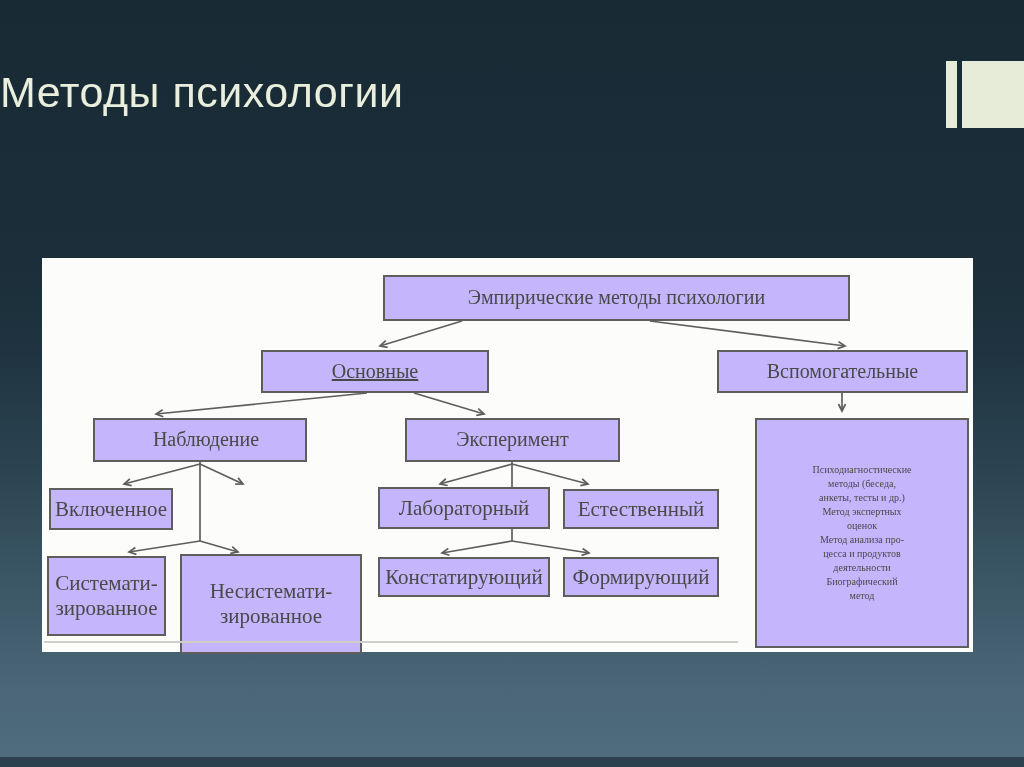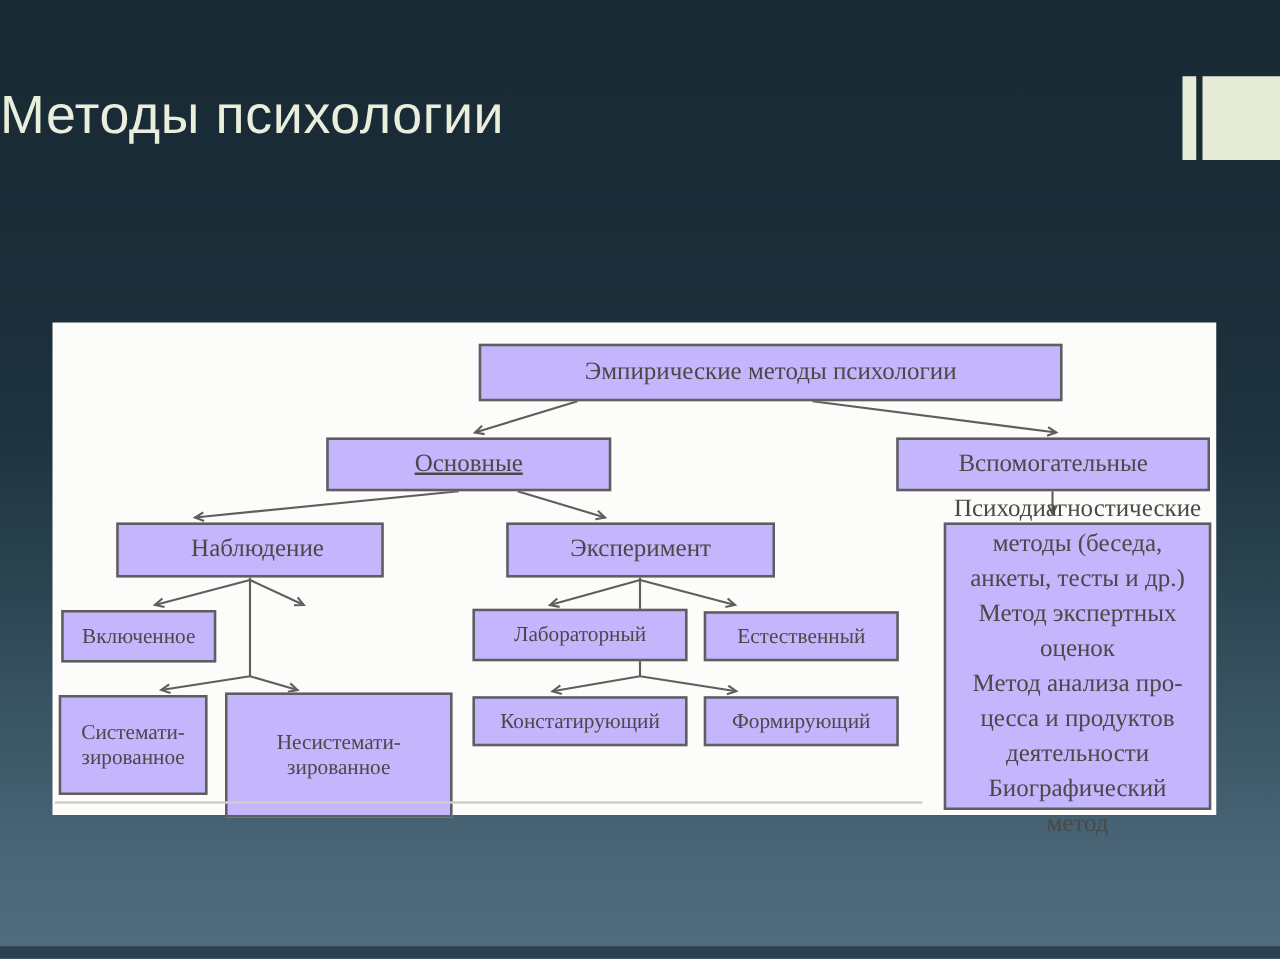--- a/index.html
+++ b/index.html
@@ -52,37 +52,37 @@
     border: 2px solid #5e5e5c;
     background: #c4b5fd;
     display: flex; align-items: center; justify-content: center;
     text-align: center;
     font-family: "Liberation Serif", serif;
     color: #494947;
     white-space: pre-line;
     line-height: 1.18;
   }
   .f20 { font-size: 20px; }
-  .f17 { font-size: 17px; }
+  .f17 { font-size: 21px; }
 
   .node-root          { left: 341px; top: 17px;  width: 467px; height: 46px; }
   .node-osnovnye      { left: 219px; top: 92px;  width: 228px; height: 43px; text-decoration: underline; }
   .node-vspomog       { left: 675px; top: 92px;  width: 251px; height: 43px; }
   .node-nablyudenie   { left: 51px;  top: 160px; width: 214px; height: 44px; padding-left: 12px; }
   .node-eksperiment   { left: 363px; top: 160px; width: 215px; height: 44px; }
   .node-vklyuchennoe  { left: 7px;   top: 230px; width: 124px; height: 42px; }
   .node-nevklyuch     { left: 139px; top: 230px; width: 177px; height: 42px; }
   .node-laborat       { left: 336px; top: 229px; width: 172px; height: 42px; }
   .node-estestv       { left: 521px; top: 231px; width: 156px; height: 40px; }
   .node-sistemat      { left: 5px;   top: 298px; width: 119px; height: 80px; }
   .node-nesistemat    { left: 138px; top: 296px; width: 182px; height: 100px; }
   .node-konstatir     { left: 336px; top: 299px; width: 172px; height: 40px; }
   .node-formir        { left: 521px; top: 299px; width: 156px; height: 40px; text-align: right; }
   .node-aux           { left: 713px; top: 160px; width: 214px; height: 230px;
-                        font-size: 20px; line-height: 1.4; }
+                        font-size: 10px; line-height: 1.4; }
 
   .scan-line {
     position: absolute; left: 2px; top: 383px; width: 694px; height: 2px;
     background: #cfcfca;
   }
 </style>
 </head>
 <body>
 
 <div class="slide">

